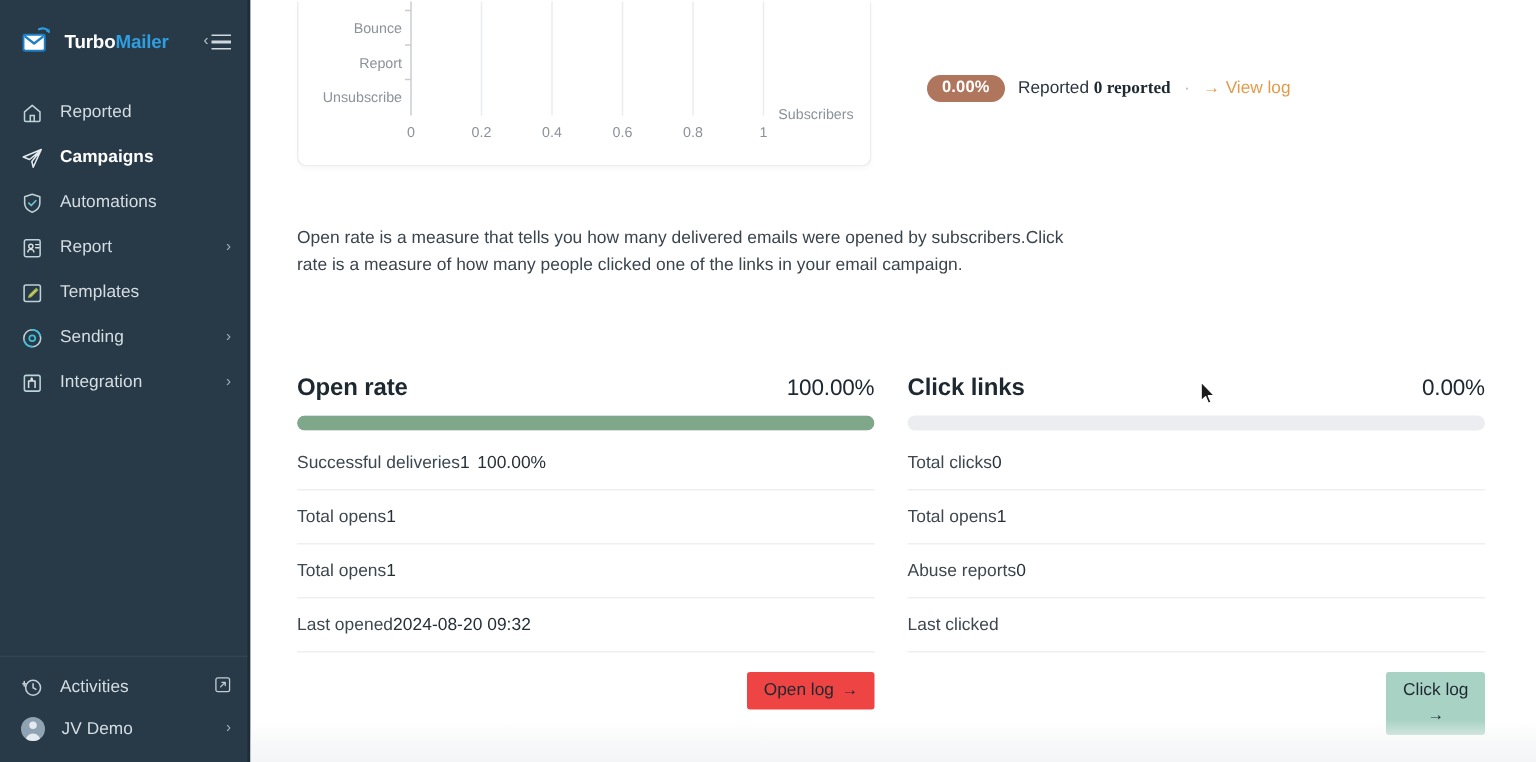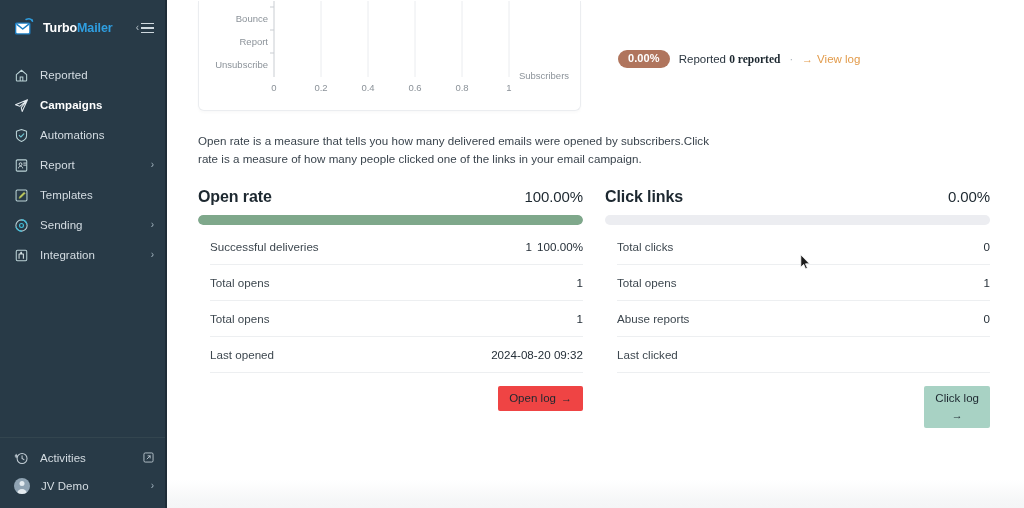--- a/index.html
+++ b/index.html
@@ -208,21 +208,21 @@
     text-decoration: none;
     cursor: pointer;
     display: inline-flex;
     align-items: center;
     gap: 4px;
   }
   .view-log .arr { font-size: 11px; }
 
   
   .desc {
-    margin-top: 20px;
+    margin-top: 38px;
     font-size: 11.6px;
     line-height: 18px;
     color: #3a444d;
     max-width: 512px;
     letter-spacing: 0.02px;
   }
 
   
   .panels {
     margin-top: 20px;
@@ -236,20 +236,21 @@
     display: flex;
     align-items: baseline;
     justify-content: space-between;
     padding-bottom: 9px;
   }
   .panel-title {
     font-size: 16px;
     font-weight: bold;
     color: #1d2830;
     letter-spacing: -0.1px;
+    margin-top: 44px;
   }
   .panel-value {
     font-size: 15px;
     color: #1d2830;
     letter-spacing: -0.1px;
   }
 
   .bar-track {
     height: 10px;
     width: 100%;
@@ -261,25 +262,24 @@
     height: 100%;
     border-radius: 6px;
     background: #7fa88b;
   }
 
   .rows { margin-top: 4px; }
   .row {
     height: 36px;
     display: flex;
     align-items: center;
-    justify-content: space-between;
+    justify-content: flex-start;
     border-bottom: 1px solid #edeff1;
     font-size: 11.6px;
     color: #3d474f;
-    margin-left: 12px;
   }
   .row .rk { letter-spacing: 0.02px; }
   .row .rv {
     color: #252f38;
     letter-spacing: 0.02px;
     white-space: nowrap;
   }
   .row .rv .sub { margin-left: 5px; }
 
   .panel-actions {

